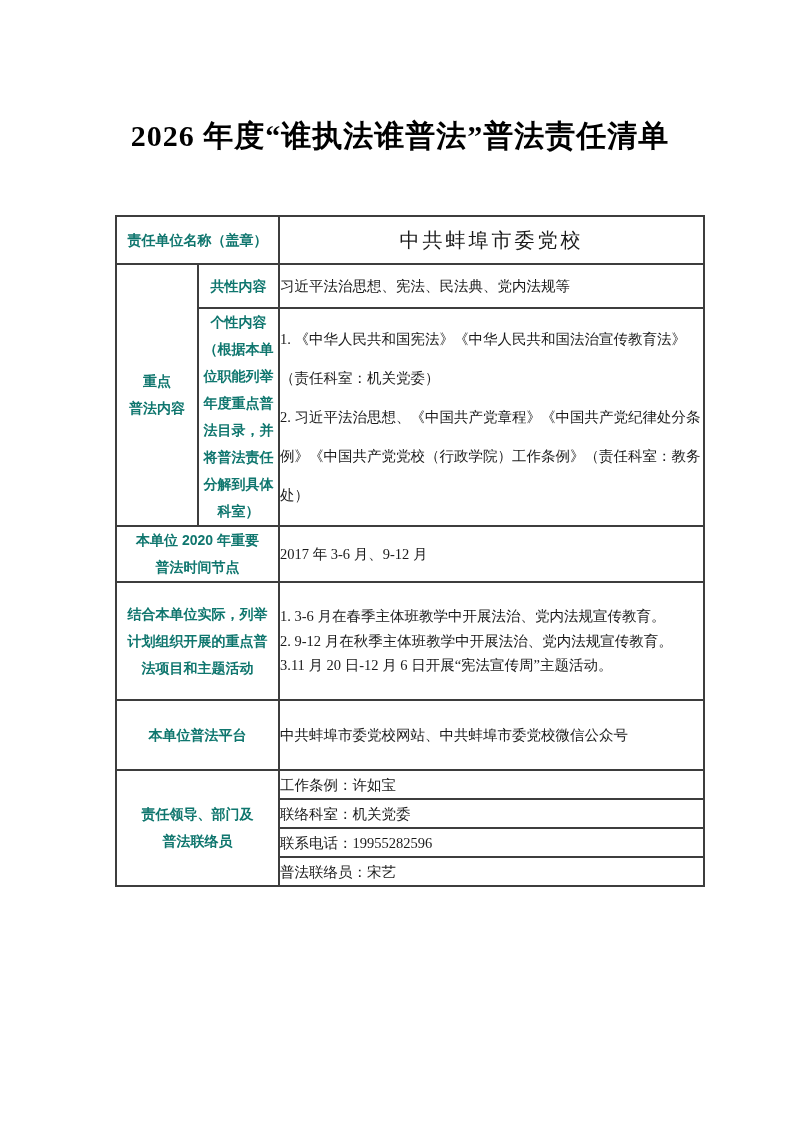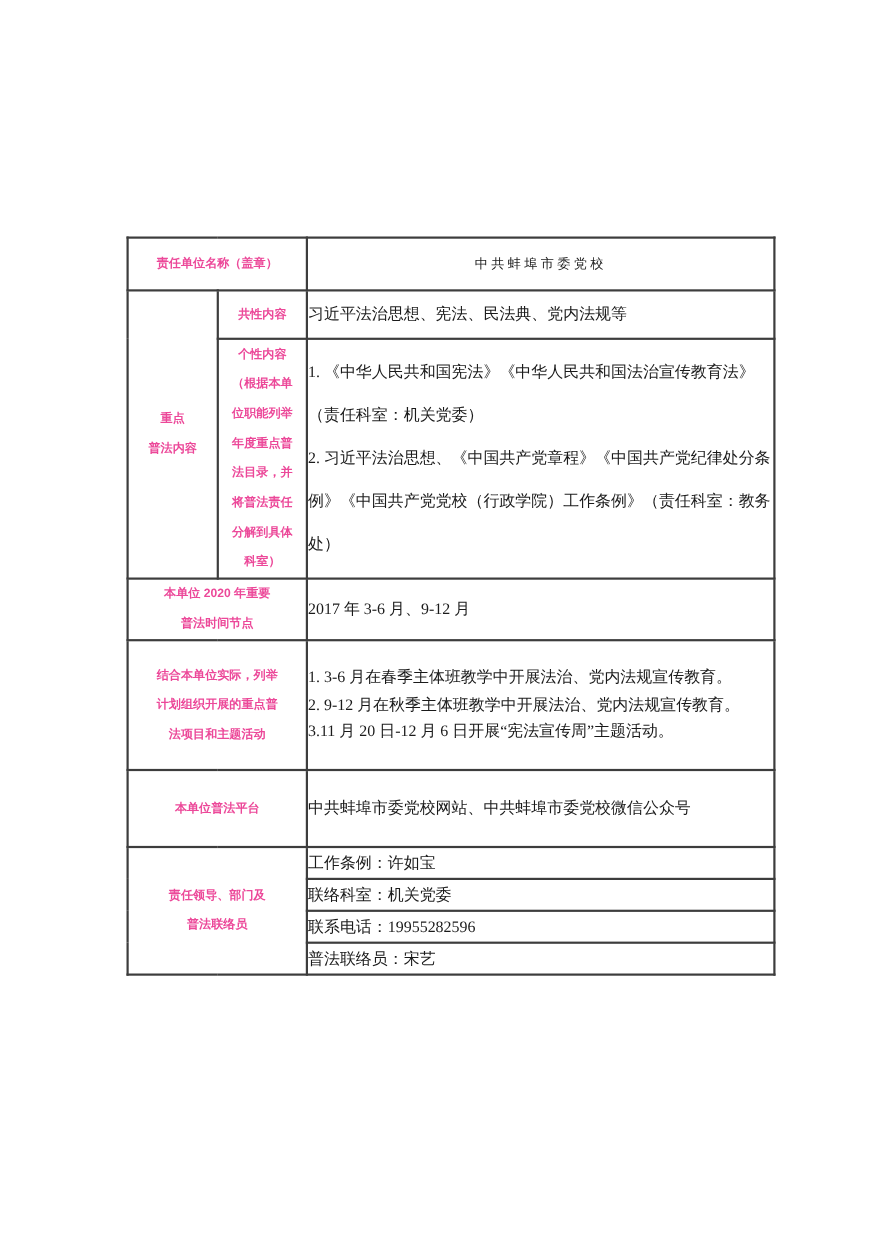--- a/index.html
+++ b/index.html
@@ -21,28 +21,28 @@
     background:#fff;
   }
   table.main-table td {
     border:2px solid #3d3d3d;
     vertical-align:middle;
     overflow:hidden;
     padding:0;
   }
   .lbl {
     font-family:"Liberation Sans", sans-serif;
-    font-weight:bold; font-size:11px; color:#ec4899;
+    font-weight:bold; font-size:14px; color:#0f766e;
     text-align:center; line-height:27px;
     padding:2px;
   }
   .pre { white-space:pre-line; }
   .unit-val {
     font-family:"Liberation Serif", serif;
-    font-size:12px; text-align:center; letter-spacing:3px; color:#1a1a1a;
+    font-size:20px; text-align:center; letter-spacing:3px; color:#1a1a1a;
   }
   .txt {
     font-family:"Liberation Serif", serif;
     font-size:14.5px; color:#1a1a1a;
     text-align:left; line-height:24px;
     padding:2px 5px;
   }
   .r-unit       { height:48px; }
   .r-common     { height:44px; }
   .r-individual { height:216px; }
@@ -52,20 +52,21 @@
   .r-projects .txt { line-height:24.5px; }
   .r-platform   { height:70px; }
   .r-contact    { height:29px; }
   td.gray-divider { border-top:3px solid #a9a9a9; }
 </style>
 </head>
 <body>
 
 <div class="page">
 
+  <h1 class="doc-title">2026 年度“谁执法谁普法”普法责任清单</h1>
 
   <table class="main-table">
     <colgroup>
       <col style="width:82px">
       <col style="width:81px">
       <col style="width:425px">
     </colgroup>
 
     <tbody>
         <tr class="r-unit">

